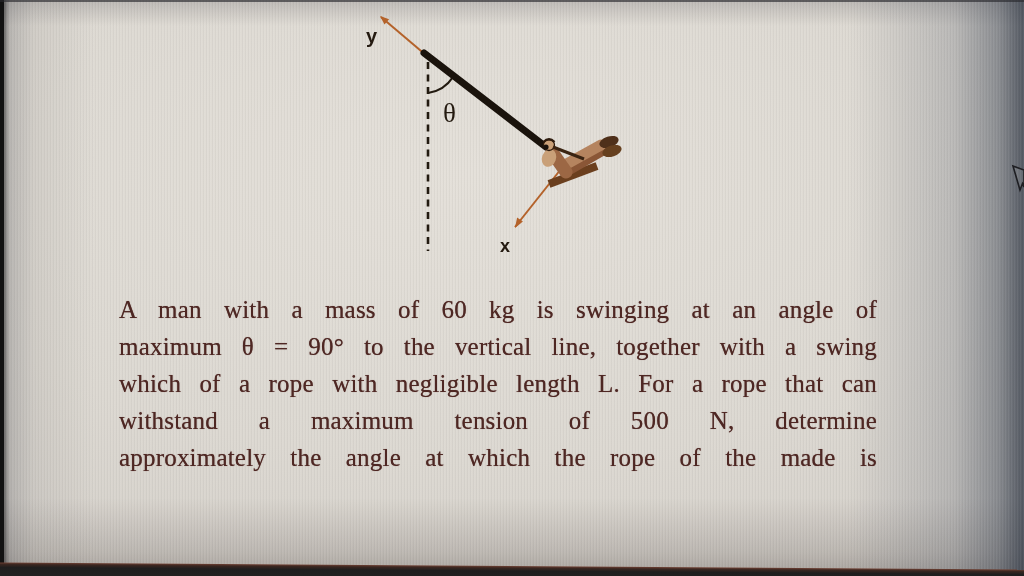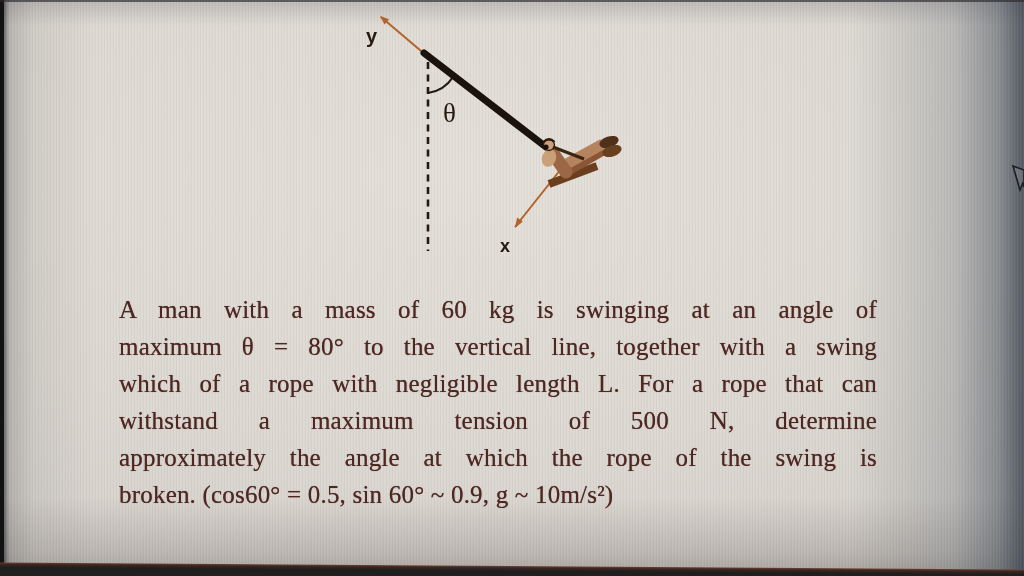--- a/index.html
+++ b/index.html
@@ -70,21 +70,20 @@
 
     <text x="366" y="43" font-size="20" class="axis-label">y</text>
     <text x="443" y="122" font-size="27" class="theta-label">θ</text>
     <text x="500" y="252" font-size="18" class="axis-label">x</text>
 
     <path d="M1013,166 L1020,190 L1022.5,183.5 L1024,187 L1024,170 Z" fill="rgba(205,205,210,0.15)" stroke="#1e1e22" stroke-width="1.6"></path>
   </svg>
 
   <div class="problem">
     <div class="pline just">A man with a mass of 60 kg is swinging at an angle of</div>
-    <div class="pline just">maximum θ = 80° to the vertical line, together with a swing</div>
+    <div class="pline just">maximum θ = 90° to the vertical line, together with a swing</div>
     <div class="pline just">which of a rope with negligible length L. For a rope that can</div>
     <div class="pline just">withstand a maximum tension of 500 N, determine</div>
-    <div class="pline just">approximately the angle at which the rope of the swing is</div>
-    <div class="pline">broken. (cos60° = 0.5, sin 60° ~ 0.9, g ~ 10m/s²)</div>
+    <div class="pline just">approximately the angle at which the rope of the made is</div>
   </div>
 
   <div class="bottom-band"></div>
 </div>
 
 </body></html>

